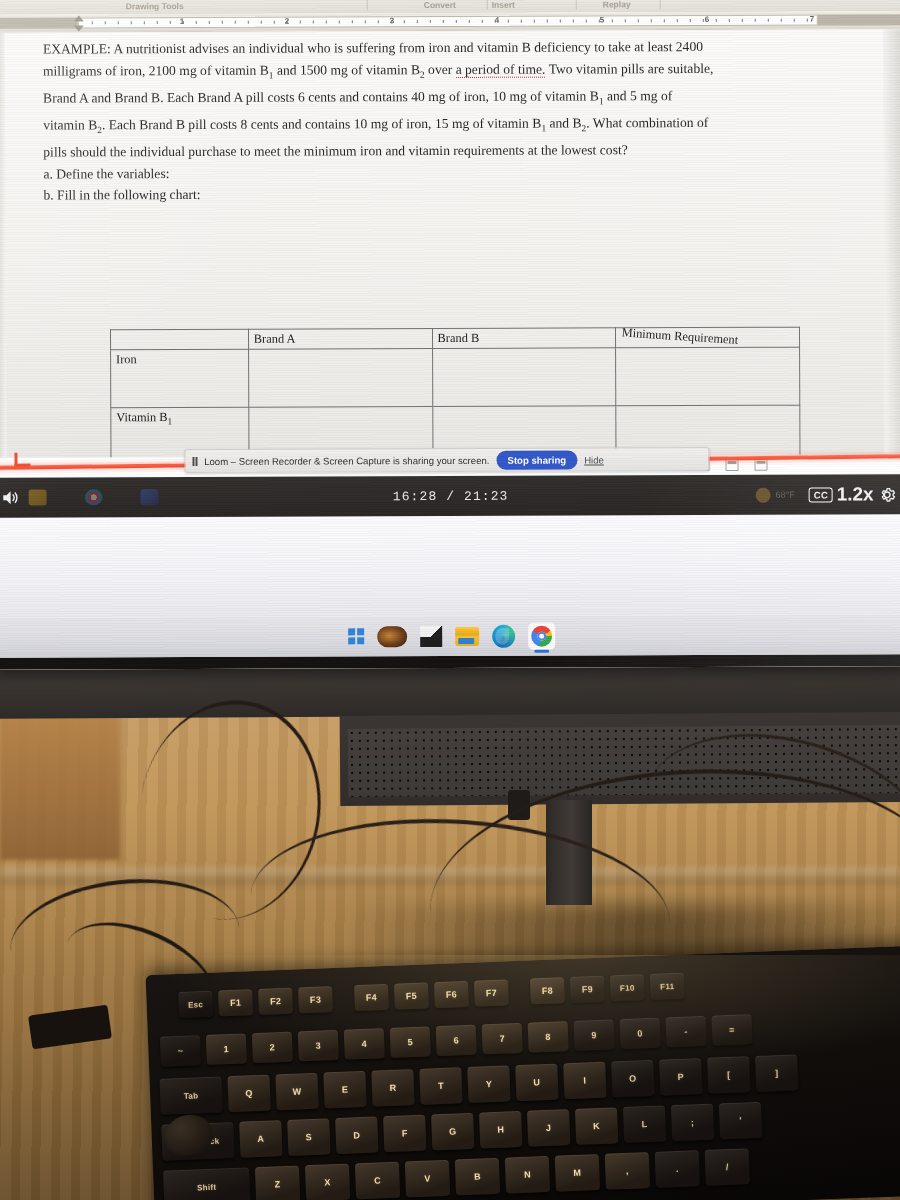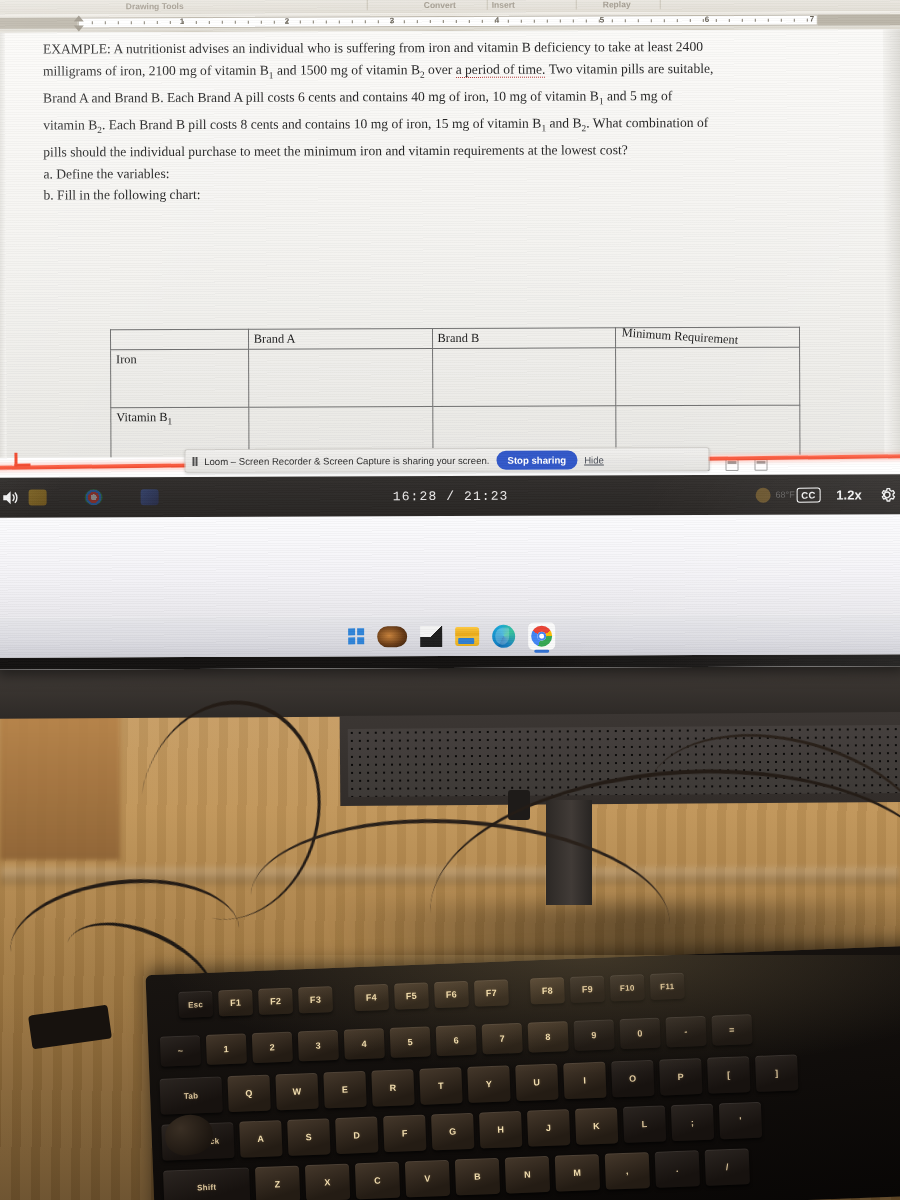--- a/index.html
+++ b/index.html
@@ -235,26 +235,26 @@
   .video-bar{
     position:absolute; left:0; top:480px; width:912px; height:40px;
     background:linear-gradient(180deg,#2e2b29,#262321);
     display:flex; align-items:center;
     z-index:35;
     color:#f1f1f1;
   }
   .vb-left{ position:absolute; left:6px; display:flex; align-items:center; gap:8px; }
   .vb-center{ position:absolute; left:0; width:912px; text-align:center;
     font-family:"Liberation Mono", monospace; font-size:13px; letter-spacing:1.1px; color:#eceaea; }
-  .vb-right{ position:absolute; right:10px; display:flex; align-items:center; gap:16px; }
+  .vb-right{ position:absolute; right:10px; display:flex; align-items:center; gap:4px; }
   .cc-box{
     border:1.8px solid #fff; border-radius:3px; font-size:9.5px; font-weight:700;
     padding:1px 3.5px; letter-spacing:.4px; cursor:pointer;
   }
-  .speed{ font-size:13px; font-weight:700; cursor:pointer; }
+  .speed{ font-size:19px; font-weight:700; cursor:pointer; }
   .gear{ width:19px; height:19px; cursor:pointer; }
   .spk{ width:20px; height:18px; }
   
   .bleed-ico{ width:18px; height:16px; border-radius:3px; opacity:.45; }
   .bleed-1{ background:linear-gradient(135deg,#d9a520,#b8830f); }
   .bleed-2{ background:radial-gradient(circle at 50% 50%, #e8e8e8 24%, #d93025 26%, #d93025 46%, #1a73e8 47%, #1a73e8 64%, #188038 66%); border-radius:50%; }
   .bleed-3{ background:linear-gradient(135deg,#3b5bb5,#22306b); }
   .weather-bleed{
     position:absolute; right:112px; display:flex; align-items:center; gap:5px; opacity:.35;
   }

